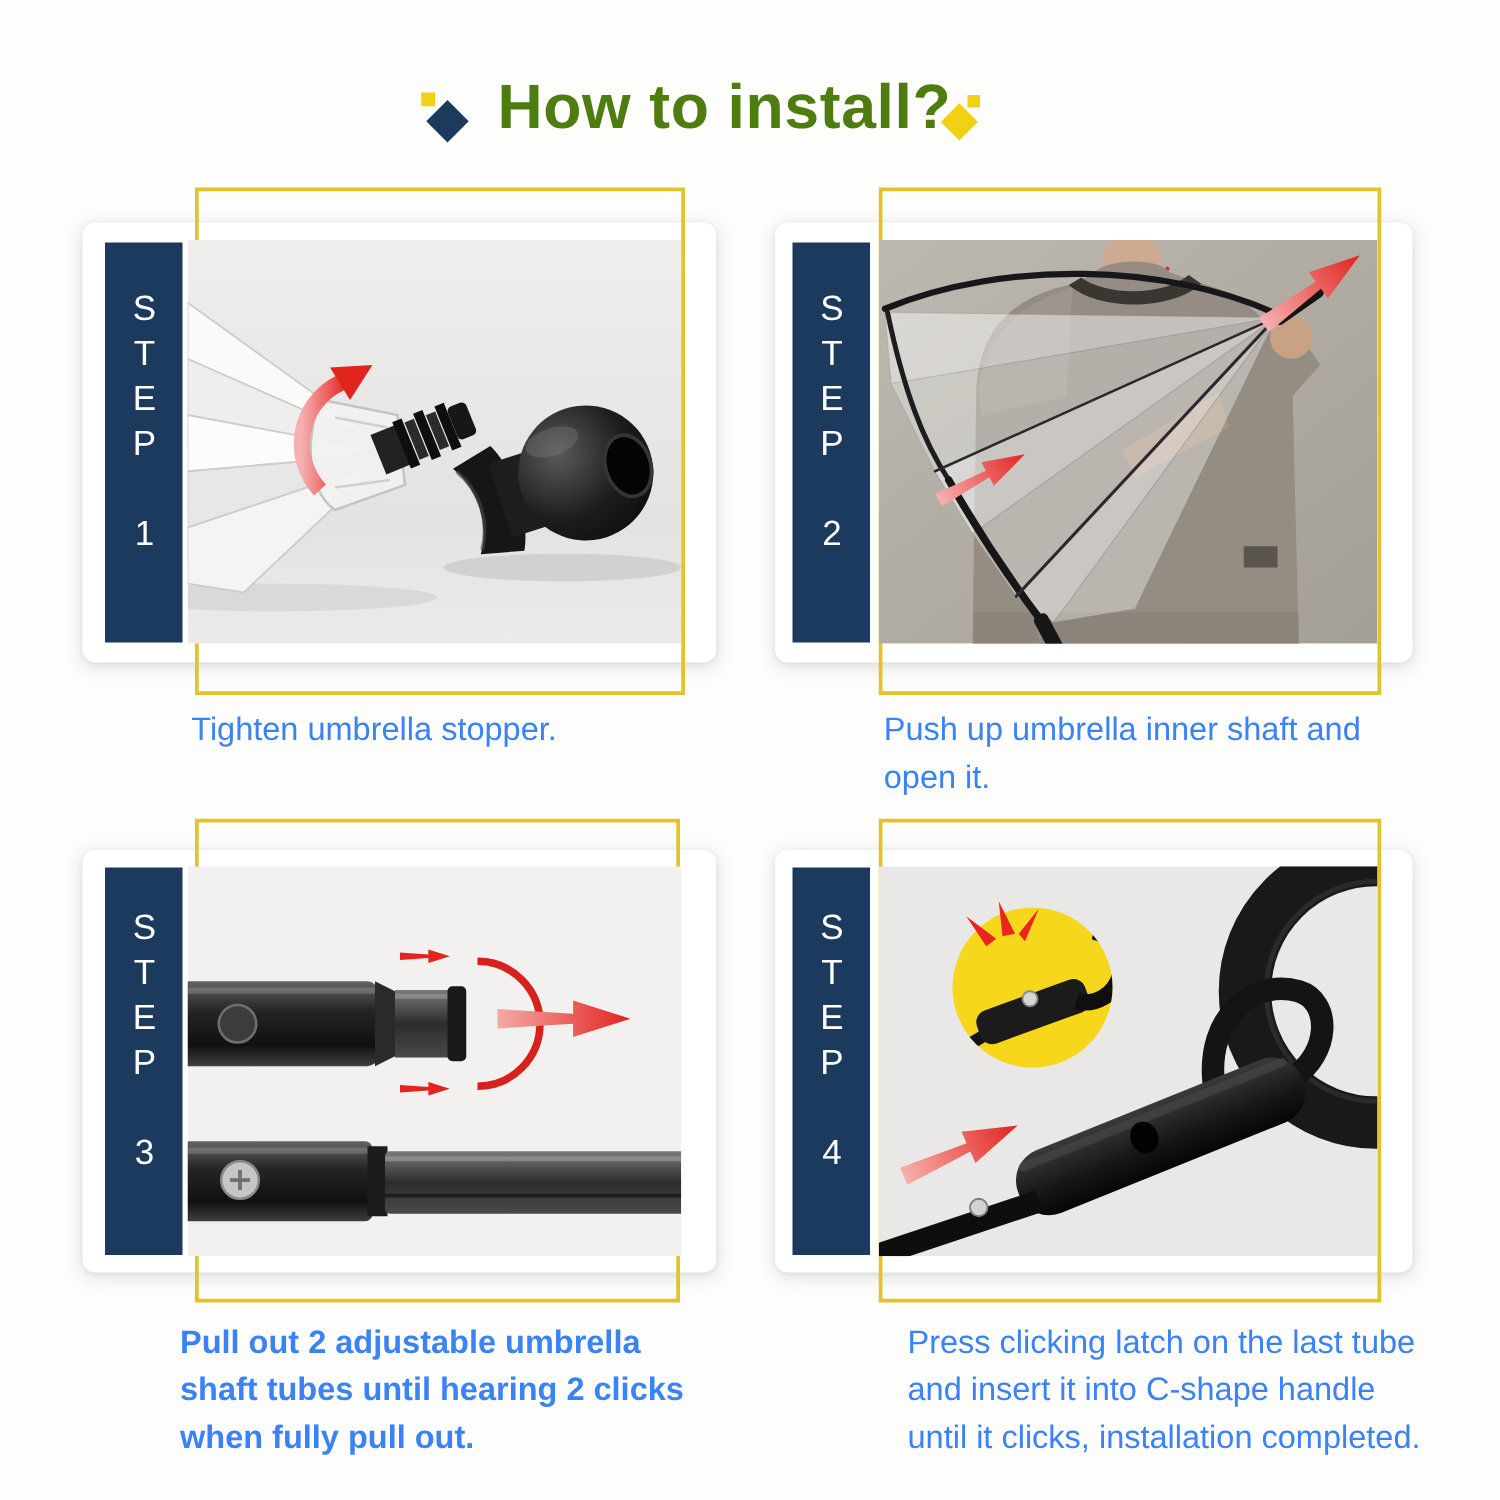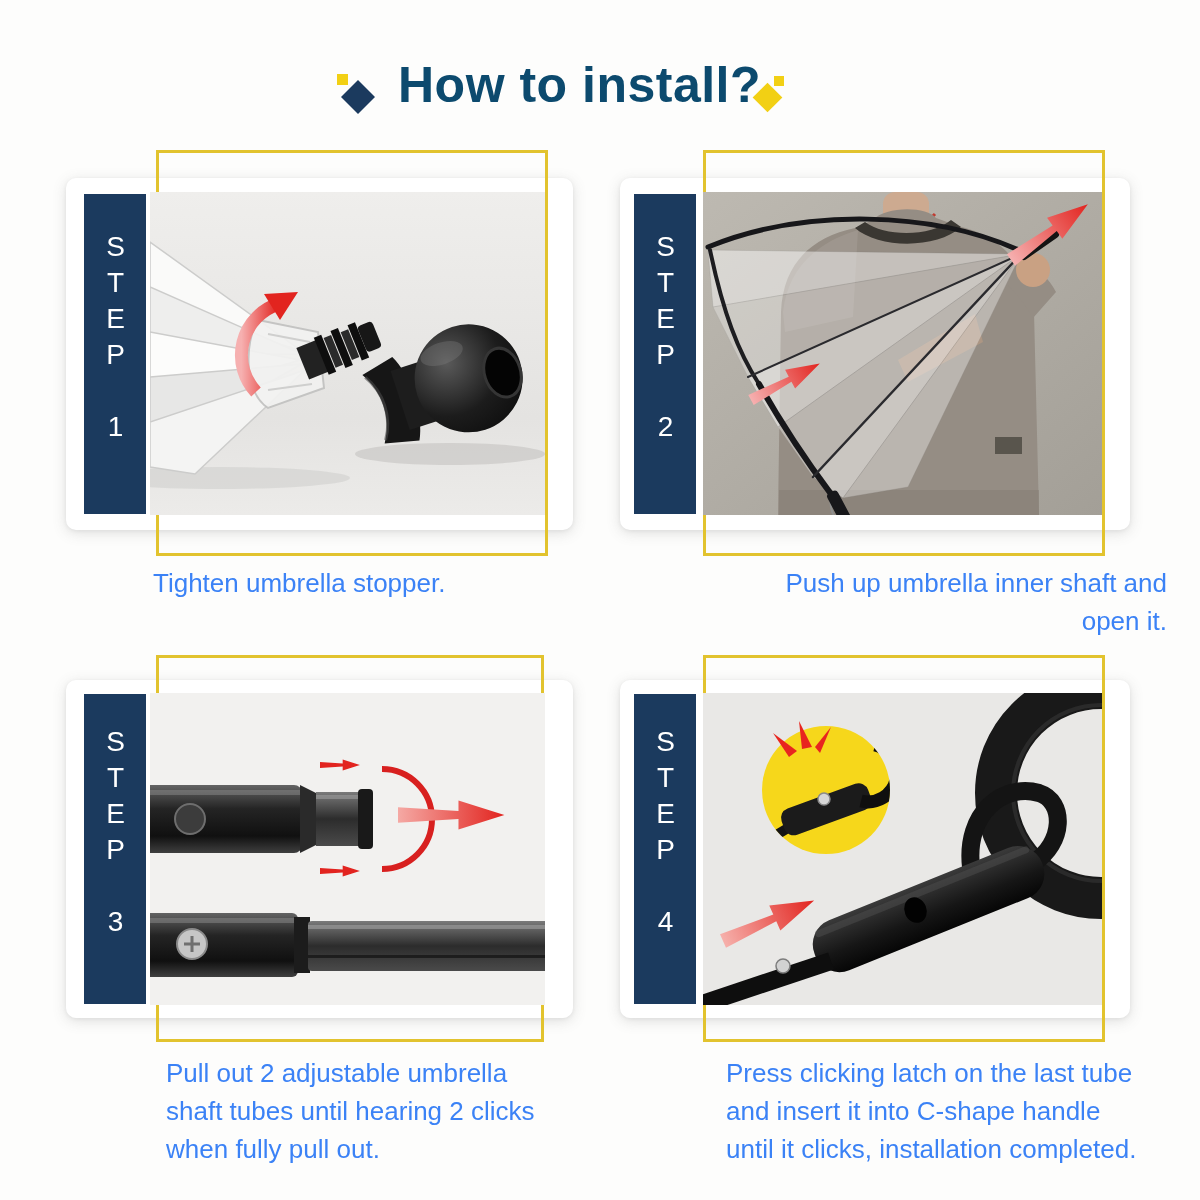--- a/index.html
+++ b/index.html
@@ -5,21 +5,21 @@
   html,body{margin:0;padding:0;}
   body{
     width:1200px;height:1200px;position:relative;overflow:hidden;
     background:#fdfdfc;
     font-family:"Liberation Sans", sans-serif;
   }
 
   
   .title{
     position:absolute;left:398px;top:56px;
-    font-size:50px;font-weight:700;color:#0c4a6e;letter-spacing:.5px;text-align:center;
+    font-size:50px;font-weight:700;color:#4d7c0f;letter-spacing:.5px;text-align:center;
   }
   .dia{position:absolute;transform:rotate(45deg);}
   .dia-navy{left:346px;top:85px;width:24px;height:24px;background:#1b3a5e;}
   .dia-yellow{left:757px;top:87px;width:21px;height:21px;background:#f2d014;}
   .sq{position:absolute;background:#f2d014;}
   .sq-left{left:337px;top:74px;width:11px;height:11px;}
   .sq-right{left:774px;top:76px;width:10px;height:10px;}
 
   
   .card{
@@ -47,27 +47,27 @@
   .card1{left:66px;top:178px;width:507px;height:352px;}
   .frame1{left:156px;top:150px;width:386px;height:400px;}
   .ribbon1{left:84px;top:194px;width:62px;height:320px;}
   .photo1{left:150px;top:192px;width:395px;height:323px;}
   .cap1{left:153px;top:564px;width:430px;}
   
   .card2{left:620px;top:178px;width:510px;height:352px;}
   .frame2{left:703px;top:150px;width:396px;height:400px;}
   .ribbon2{left:634px;top:194px;width:62px;height:320px;}
   .photo2{left:703px;top:192px;width:399px;height:323px;}
-  .cap2{left:707px;top:564px;width:460px;text-align:right;}
+  .cap2{left:707px;top:564px;width:460px;}
   
   .card3{left:66px;top:680px;width:507px;height:338px;}
   .frame3{left:156px;top:655px;width:382px;height:381px;}
   .ribbon3{left:84px;top:694px;width:62px;height:310px;}
   .photo3{left:150px;top:693px;width:395px;height:312px;}
-  .cap3{left:166px;top:1054px;width:440px;}
+  .cap3{left:144px;top:1054px;width:440px;font-weight:bold;}
   
   .card4{left:620px;top:680px;width:510px;height:338px;}
   .frame4{left:703px;top:655px;width:396px;height:381px;}
   .ribbon4{left:634px;top:694px;width:62px;height:310px;}
   .photo4{left:703px;top:693px;width:399px;height:312px;}
   .cap4{left:726px;top:1054px;width:490px;}
 </style>
 </head>
 <body>
 

